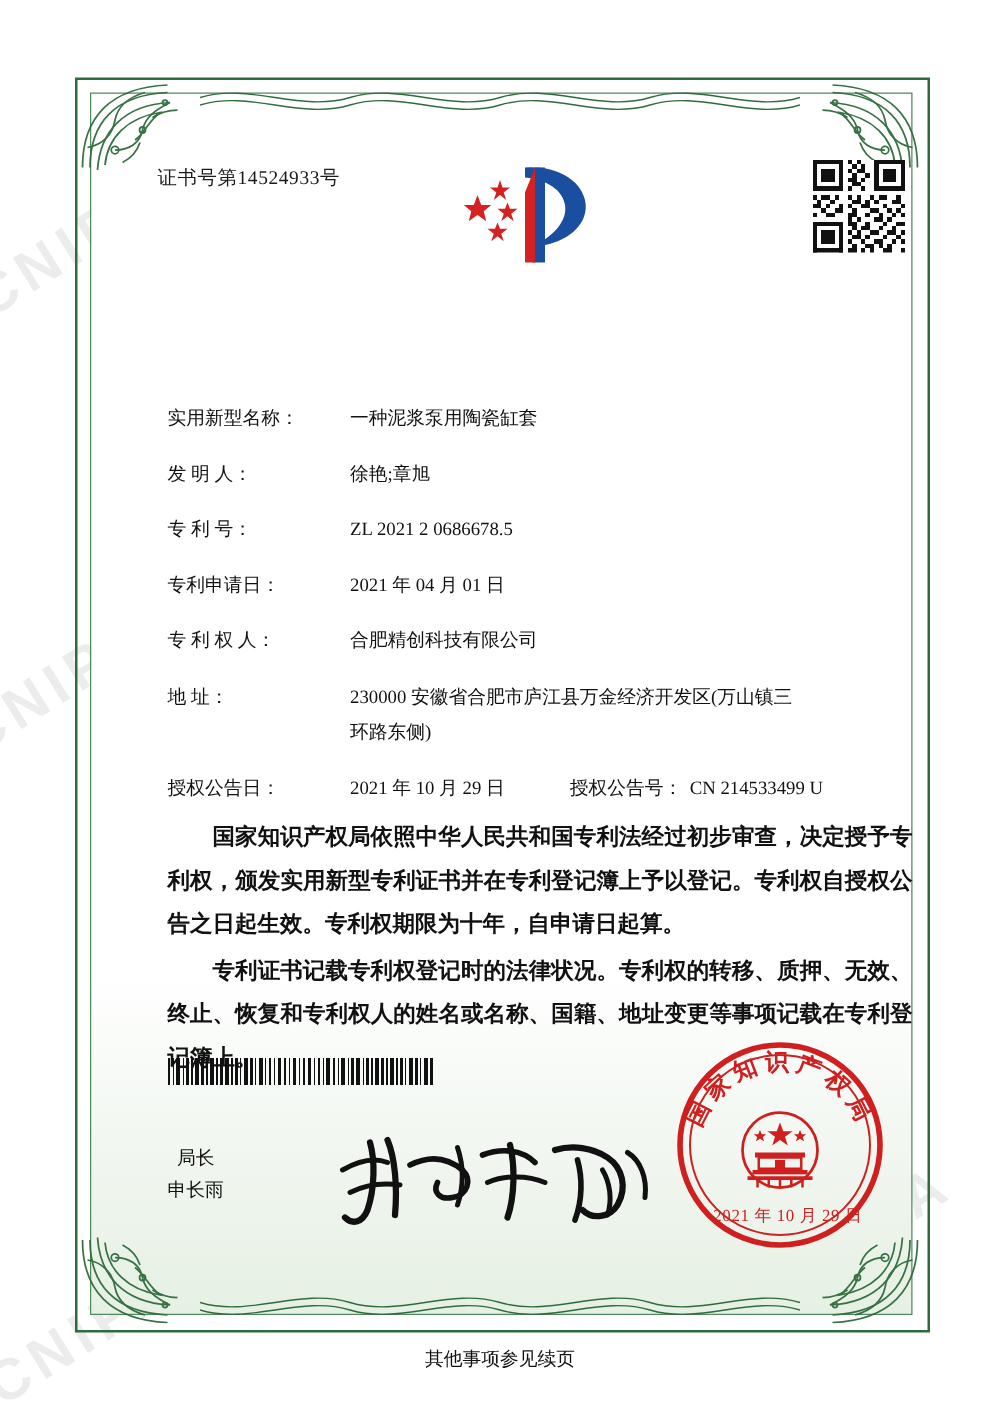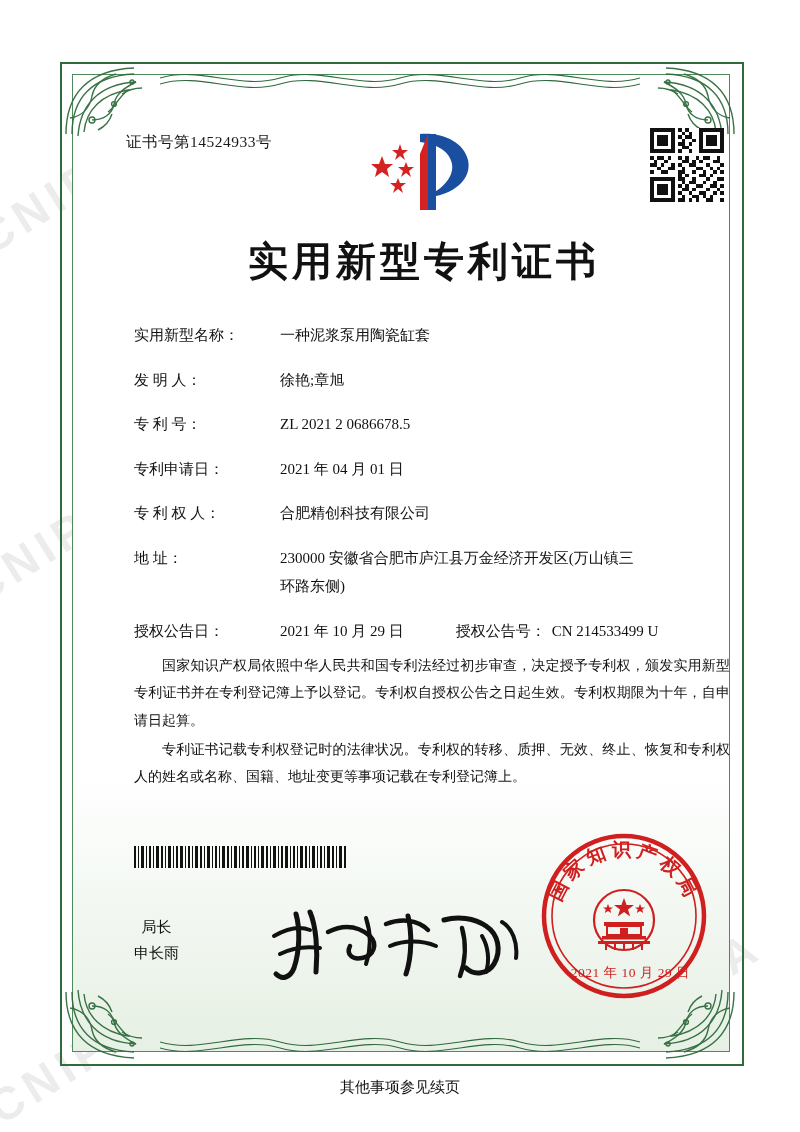--- a/index.html
+++ b/index.html
@@ -145,24 +145,25 @@
     white-space: nowrap;
   }
   .addr-second {
     margin-top: 6px;
     display: block;
   }
   .paragraphs {
     position: absolute;
     left: 38px; top: 578px;
     width: 596px;
-    font-size: 14px;
+    font-size: 18px;
     line-height: 1.95;
     color: #111;
     text-align: justify;
+    font-weight: bold;
   }
   .paragraphs p {
     margin: 0 0 2px 0;
     text-indent: 2em;
   }
   .barcode {
     position: absolute;
     left: 38px; top: 772px;
     width: 214px; height: 22px;
   }
@@ -407,21 +408,20 @@
         <rect x="15" y="19" width="1" height="1"></rect>
           <rect x="17" y="19" width="1" height="1"></rect>
         <rect x="8" y="20" width="2" height="1"></rect>
           <rect x="11" y="20" width="1" height="1"></rect>
         <rect x="13" y="20" width="1" height="1"></rect>
           <rect x="16" y="20" width="2" height="1"></rect>
         <rect x="20" y="20" width="1" height="1"></rect>
       </g>
     </svg>
 
-    <div class="title">实用新型专利证书</div>
 
     <div class="fields">
 
       <div class="field-row">
         <div class="field-label">实用新型名称：</div>
         <div class="field-value">一种泥浆泵用陶瓷缸套</div>
       </div>
 
       <div class="field-row">
         <div class="field-label spread">发 明 人：</div>

